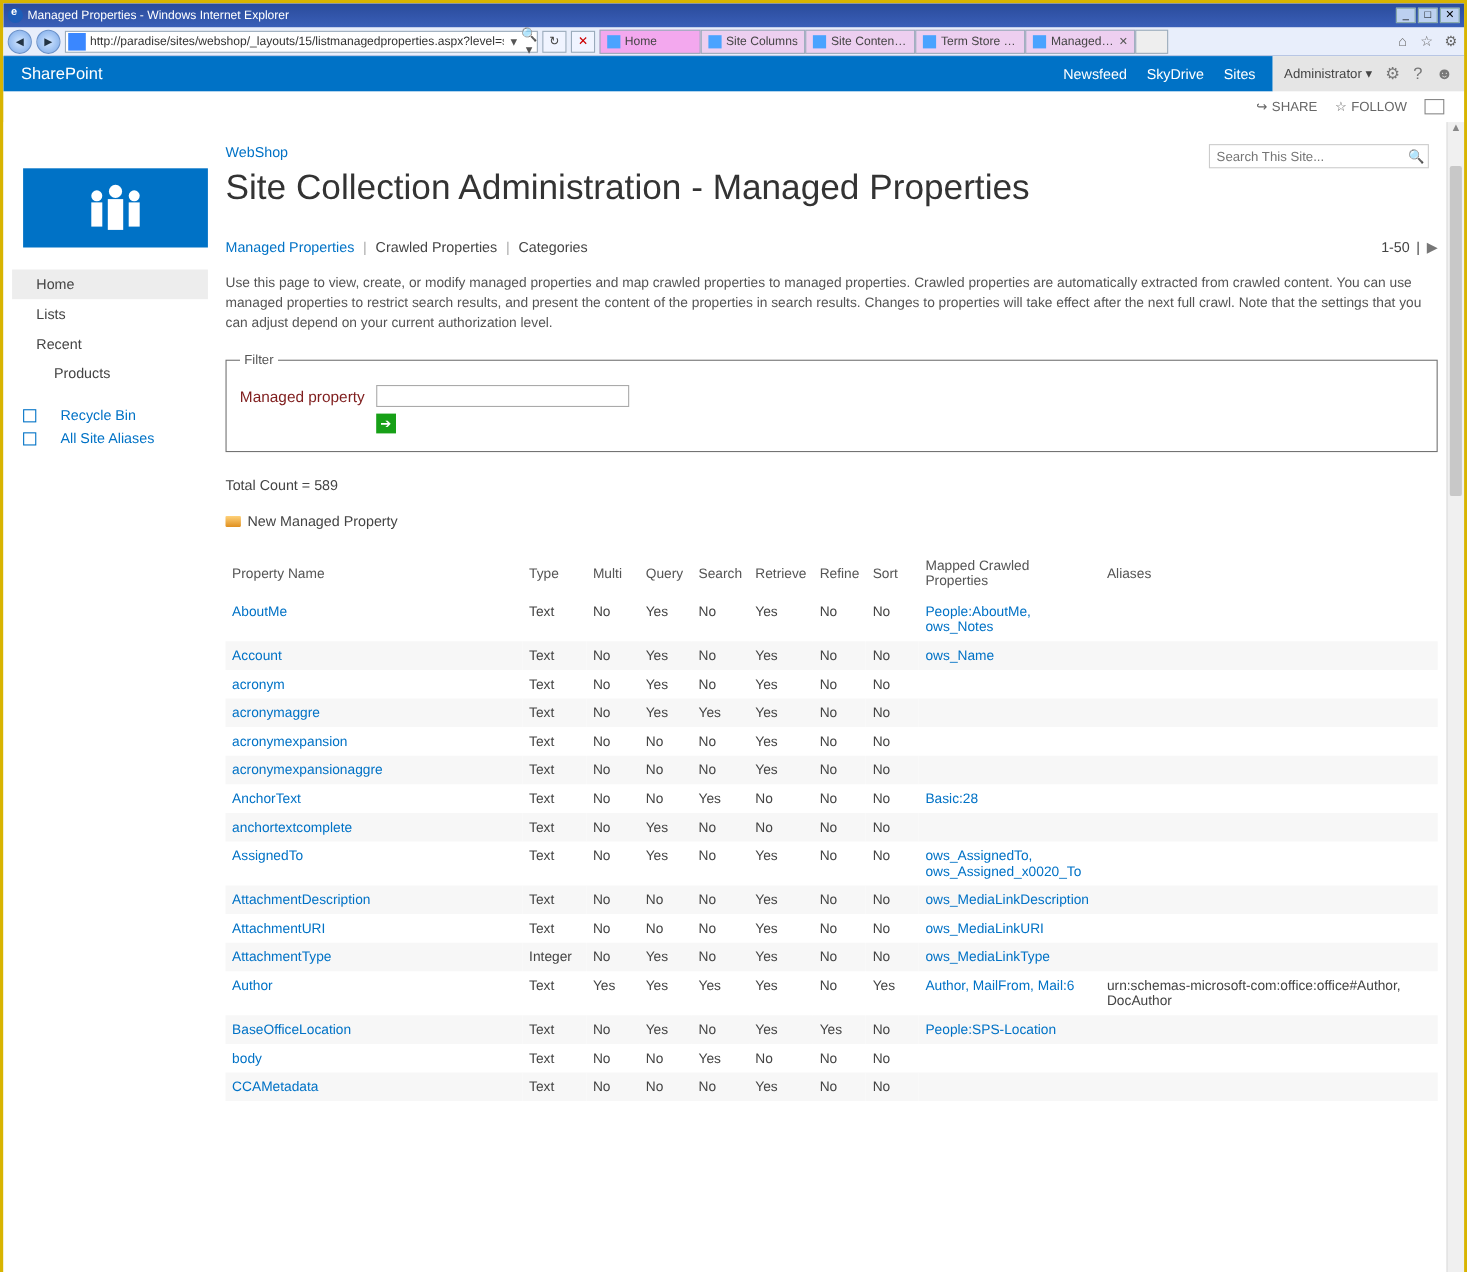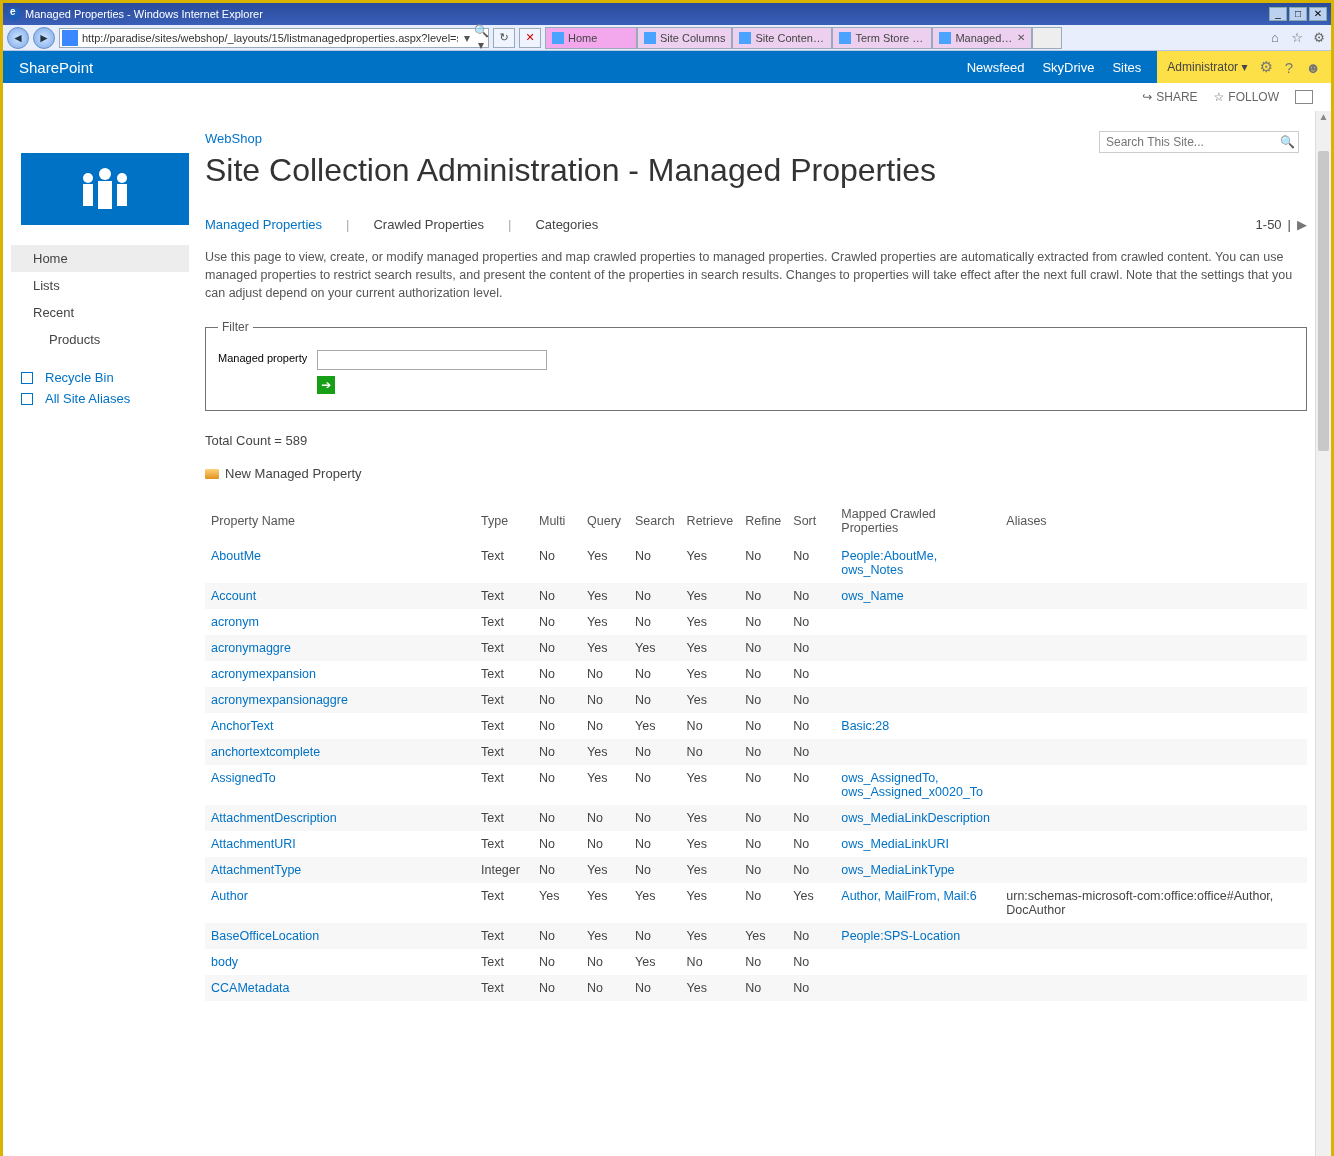--- a/index.html
+++ b/index.html
@@ -23,62 +23,62 @@
   .tab .tico { width:12px;height:12px;background:#4aa3ff;margin-right:4px;flex-shrink:0;}
   .tab .close { margin-left:4px; font-size:10px; color:#555;}
   .tab.newtab { min-width:30px; width:30px; background:#eee;}
   .tbicons { margin-left:auto; display:flex; gap:6px; color:#666; font-size:13px;}
   .tbicons span { width:16px; text-align:center; }
 
   .ribbon { height:32px; background:#0072c6; display:flex; align-items:center; color:#fff; padding:0 16px; }
   .ribbon .brand { font-size:15px; }
   .ribbon .rlinks { margin-left:auto; display:flex; gap:18px; font-size:13px; align-items:center;}
   .ribbon .rlinks a { color:#fff; text-decoration:none;}
-  .userarea { background:#fde047; color:#333; height:32px; display:flex; align-items:center; padding:0 10px; gap:12px; border-bottom:0;}
+  .userarea { background:#e5e5e5; color:#333; height:32px; display:flex; align-items:center; padding:0 10px; gap:12px; border-bottom:0;}
   .userarea .uname { font-size:12px; color:#444;}
   .userarea .uicon { font-size:15px; color:#777; cursor:pointer;}
 
   .actionbar { height:28px; display:flex; align-items:center; justify-content:flex-end; gap:16px; padding:0 18px; font-size:12px; color:#666; border-bottom:0;}
   .actionbar .act { display:flex; align-items:center; gap:4px; cursor:pointer;}
   .actionbar .focus { width:18px; height:14px; border:1px solid #888;}
 
   .page { display:flex; height: calc(1156px - 3px - 3px - 22px - 26px - 32px); overflow:hidden;}
   .page .gutter { width:8px; background:#fff;}
   .leftcol { width:178px; padding-top:42px; }
   .sitelogo { width:168px; height:72px; background:#0072c6; display:flex; align-items:center; justify-content:center; margin-left:10px;}
   .sitelogo svg { width:70px; height:50px;}
   .leftnav { margin-top:20px; }
   .leftnav .item { padding:6px 10px 6px 22px; font-size:13px; color:#444; cursor:pointer;}
   .leftnav .item.active { background:#ededed;}
   .leftnav .sub { padding:6px 10px 6px 38px; font-size:13px; color:#444; cursor:pointer;}
   .leftextras { margin-top:14px; padding-left:10px; font-size:13px;}
-  .leftextras div { display:flex; align-items:center; gap:12px; padding:3px 0; color:#0072c6; cursor:pointer;}
+  .leftextras div { display:flex; align-items:center; gap:22px; padding:3px 0; color:#0072c6; cursor:pointer;}
   .leftextras .rico { width:12px;height:12px;border:1px solid #0072c6;}
 
   .maincol { flex:1; padding:20px 8px 0 16px; font-size:13px; overflow-y:auto; position:relative;}
   .breadcrumb { font-size:13px;}
   .breadcrumb a { color:#0072c6; text-decoration:none;}
   h1.title { font-size:32px; font-weight:200; color:#333; margin-top:6px; letter-spacing:0px;}
   .searchbox { position:absolute; right:16px; top:20px; width:200px; height:22px; border:1px solid #ccc; display:flex; align-items:center;}
   .searchbox input { border:none; flex:1; font-size:12px; padding:0 6px; outline:none; color:#888;}
   .searchbox .sicon { width:20px; text-align:center; color:#888; font-size:12px;}
 
-  .subnav { display:flex; gap:24px; margin-top:28px; font-size:13px; align-items:center;}
+  .subnav { display:flex; gap:8px; margin-top:28px; font-size:13px; align-items:center;}
   .subnav a { color:#0072c6; text-decoration:none;}
   .subnav .sep { color:#aaa;}
   .subnav .plain { color:#444;}
   .subnav .pager { margin-left:auto; color:#444; display:flex; gap:6px; align-items:center;}
   .subnav .pager .arr { color:#777; cursor:pointer;}
 
   .helptext { margin-top:16px; font-size:12.5px; color:#555; line-height:1.45;}
 
   fieldset.filter { margin-top:18px; border:1px solid #737373; padding:16px 12px 16px 12px;}
   fieldset.filter legend { font-size:12px; color:#555; padding:0 4px;}
   .filterrow { display:flex; align-items:flex-start; gap:10px;}
-  .filterrow label { font-size:11px; color:#000000; padding-top:2px;}
+  .filterrow label { font-size:14px; color:#7f1d1d; padding-top:2px;}
   .filterrow .col { display:flex; flex-direction:column; gap:6px;}
   .filterrow input { width:230px; height:20px; border:1px solid #aaa; padding:0 4px;}
   .gobtn { width:18px; height:18px; background:#17a017; display:flex; align-items:center; justify-content:center; color:#fff; font-size:12px;}
 
   .totalcount { margin-top:22px; font-size:13px;}
   .newlink { margin-top:18px; font-size:13px; display:flex; align-items:center; gap:6px;}
   .newlink a { color:#444; text-decoration:none;}
   .newlink .nico { width:14px; height:10px; background:linear-gradient(#ffd27a,#e09020); border-radius:1px;}
 
   table.props { width:100%; border-collapse:collapse; margin-top:18px; font-size:12.5px;}

